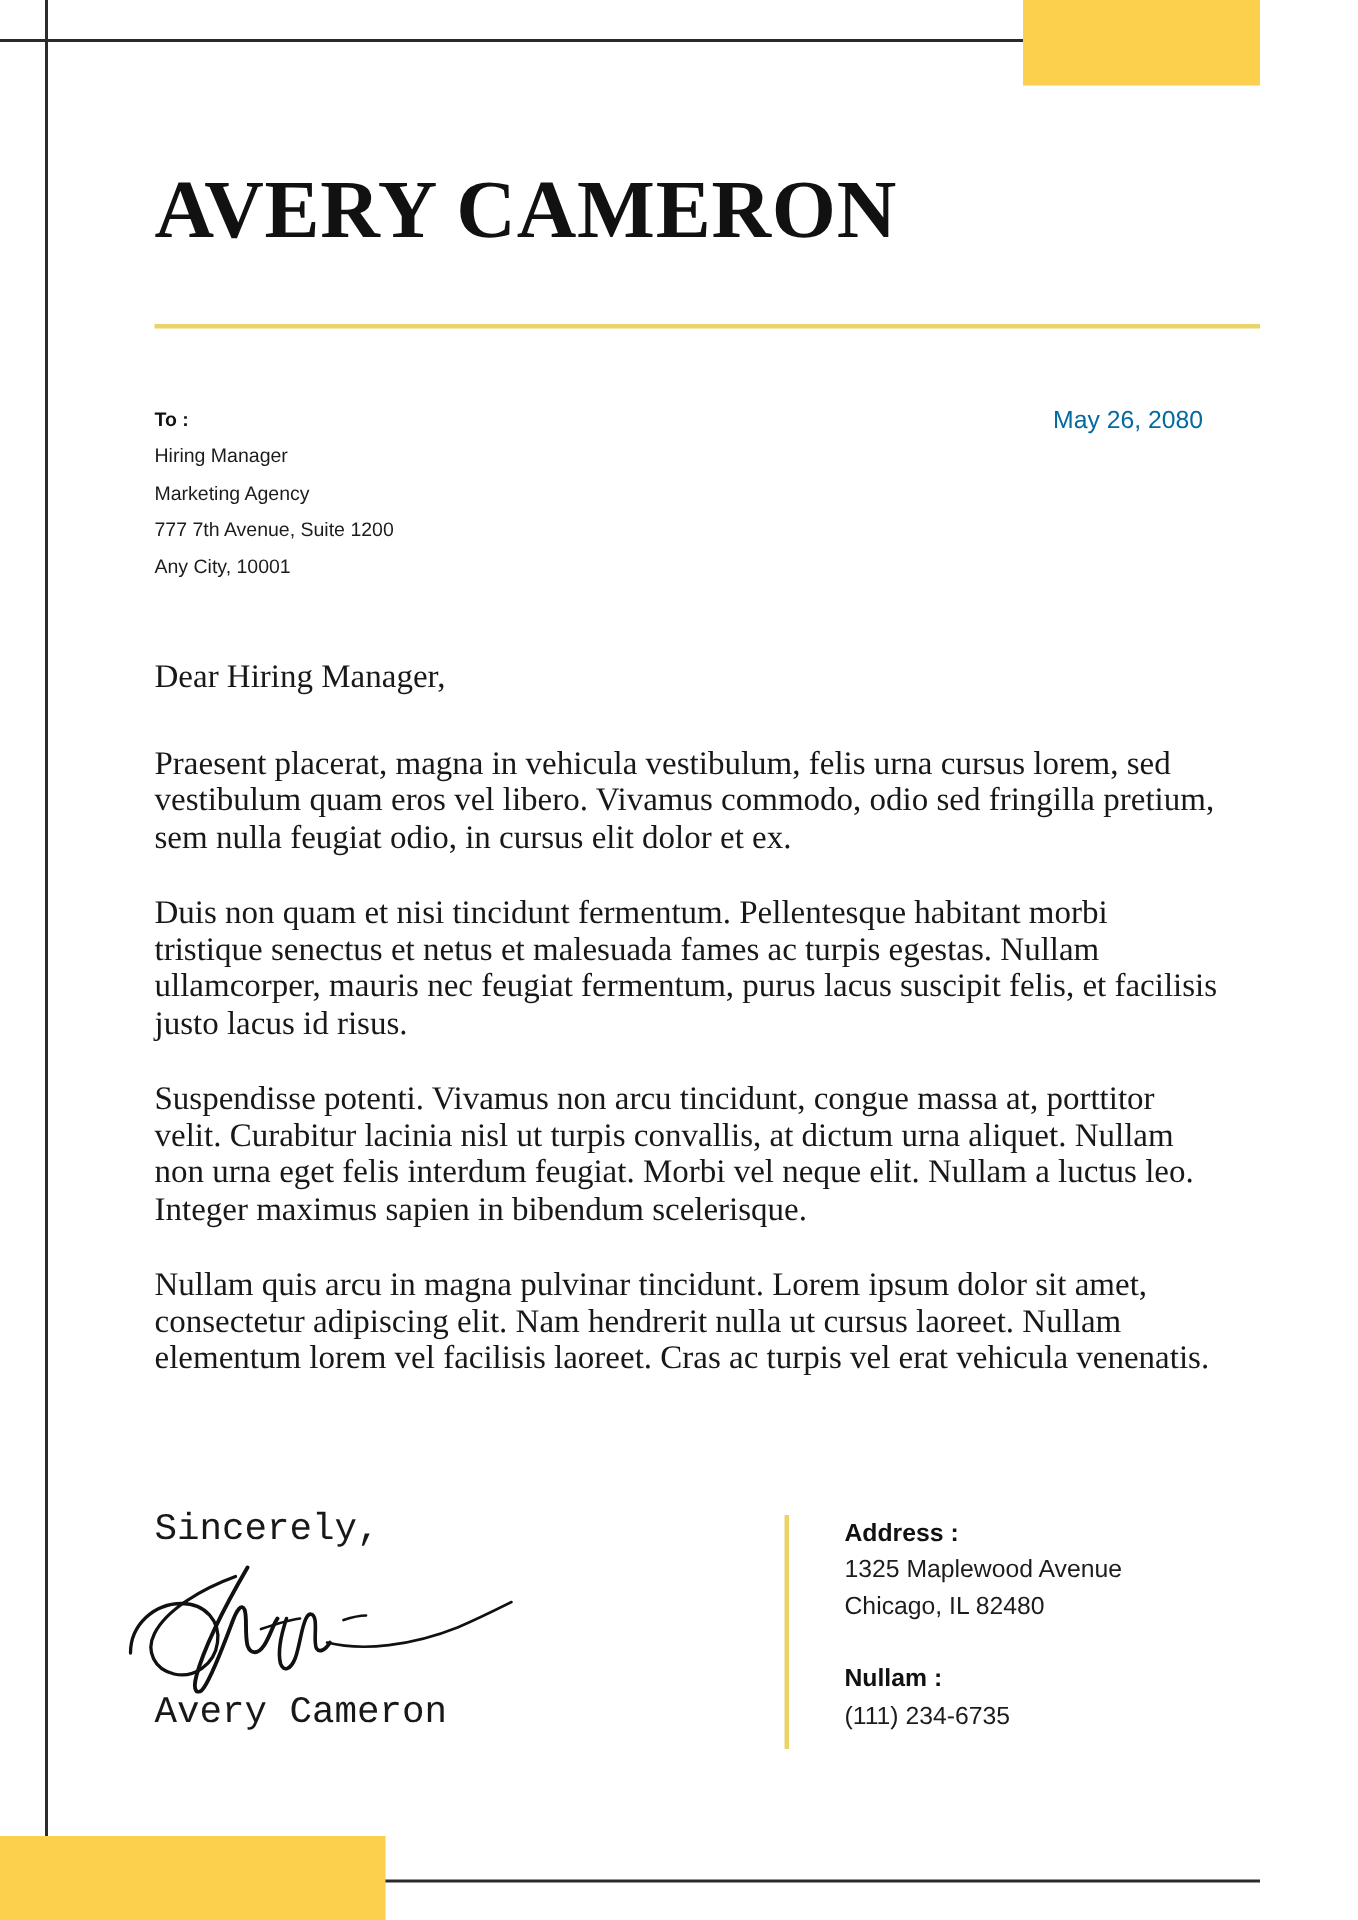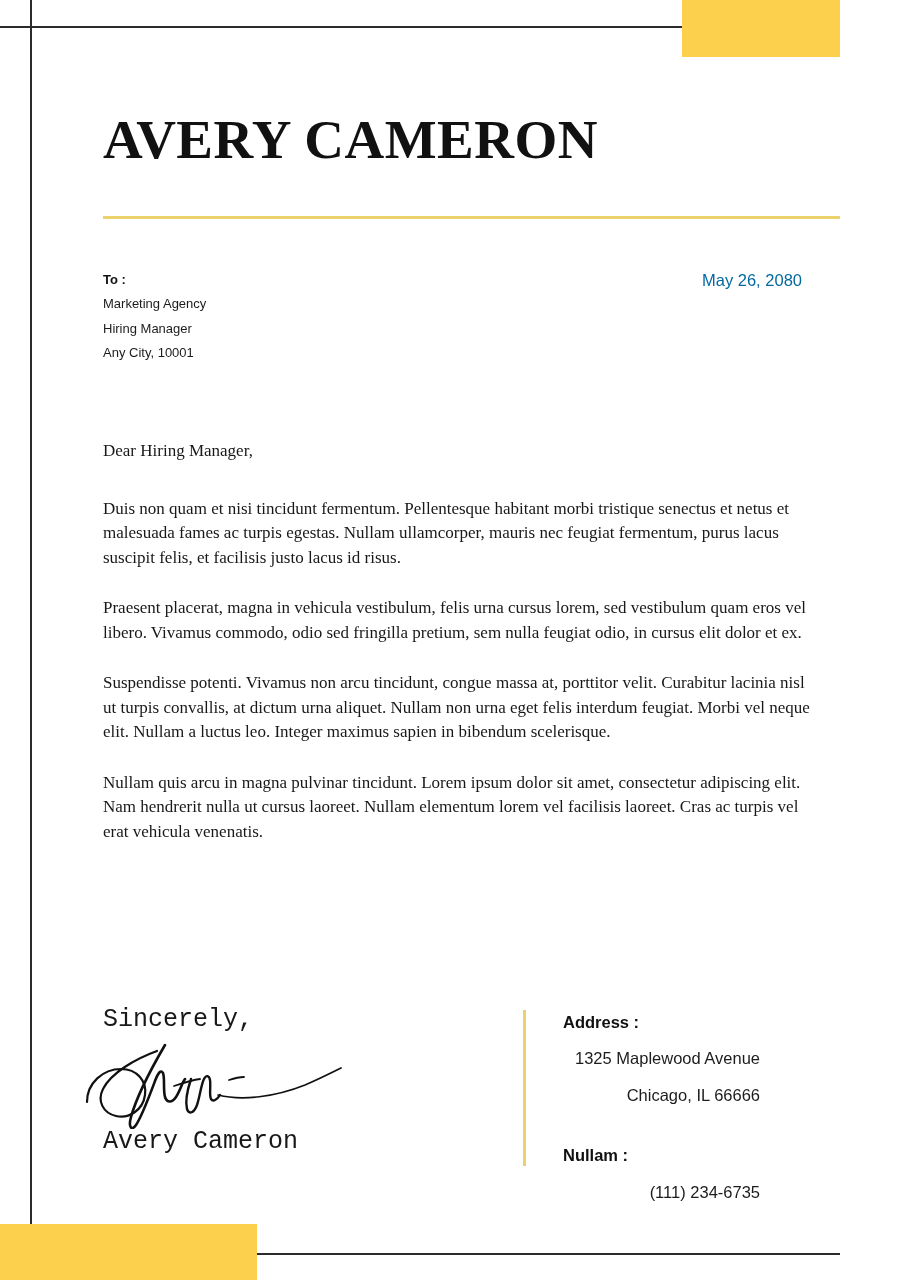--- a/index.html
+++ b/index.html
@@ -94,21 +94,21 @@
     color: #0369a1;
   }
 
   
   .letter-body {
     position: absolute;
     left: 103px;
     top: 439px;
     width: 712px;
     font-family: "Liberation Serif", "DejaVu Serif", serif;
-    font-size: 17px;
+    font-size: 22px;
     line-height: 24.5px;
     color: #18181a;
   }
   .letter-body .salutation {
     margin: 0 0 33px 0;
   }
   .letter-body p.para {
     margin: 0 0 26px 0;
   }
   .letter-body p.para:last-child {
@@ -154,52 +154,53 @@
     left: 523px;
     top: 1010px;
     width: 3px;
     height: 156px;
   }
   .contact-panel .field-label {
     font-weight: bold;
     color: #111111;
     margin: 0;
   }
-  .contact-panel .field-value { margin: 12px; text-align: right; }
+  .contact-panel .field-value { margin: 0; }
   .contact-panel .group-gap { height: 24px; }
 </style>
 </head>
 <body>
 
 <div id="page">
 
   <div class="frame-line frame-top" style="background: rgb(43, 43, 43);"></div>
   <div class="frame-line frame-bottom" style="background: rgb(43, 43, 43);"></div>
   <div class="frame-line frame-left" style="background: rgb(43, 43, 43);"></div>
   <div class="frame-line frame-right" style="background: rgb(43, 43, 43);"></div>
 
   <div class="accent-block accent-top-right" style="background: rgb(252, 207, 77);"></div>
   <div class="accent-block accent-bottom-left" style="background: rgb(252, 207, 77);"></div>
 
   <div class="letter-name">AVERY CAMERON</div>
   <div class="header-rule" style="background: rgb(235, 210, 106);"></div>
 
   <div class="recipient">
     <div class="to-label">To :</div>
+    <div>Hiring Manager</div>
     <div>Marketing Agency</div>
-    <div>Hiring Manager</div>
+    <div>777 7th Avenue, Suite 1200</div>
     <div>Any City, 10001</div>
   </div>
 
   <div class="letter-date">May 26, 2080</div>
 
   <div class="letter-body">
     <p class="salutation">Dear Hiring Manager,</p>
+    <p class="para">Praesent placerat, magna in vehicula vestibulum, felis urna cursus lorem, sed vestibulum quam eros vel libero. Vivamus commodo, odio sed fringilla pretium, sem nulla feugiat odio, in cursus elit dolor et ex.</p>
     <p class="para">Duis non quam et nisi tincidunt fermentum. Pellentesque habitant morbi tristique senectus et netus et malesuada fames ac turpis egestas. Nullam ullamcorper, mauris nec feugiat fermentum, purus lacus suscipit felis, et facilisis justo lacus id risus.</p>
-    <p class="para">Praesent placerat, magna in vehicula vestibulum, felis urna cursus lorem, sed vestibulum quam eros vel libero. Vivamus commodo, odio sed fringilla pretium, sem nulla feugiat odio, in cursus elit dolor et ex.</p>
     <p class="para">Suspendisse potenti. Vivamus non arcu tincidunt, congue massa at, porttitor velit. Curabitur lacinia nisl ut turpis convallis, at dictum urna aliquet. Nullam non urna eget felis interdum feugiat. Morbi vel neque elit. Nullam a luctus leo. Integer maximus sapien in bibendum scelerisque.</p>
     <p class="para">Nullam quis arcu in magna pulvinar tincidunt. Lorem ipsum dolor sit amet, consectetur adipiscing elit. Nam hendrerit nulla ut cursus laoreet. Nullam elementum lorem vel facilisis laoreet. Cras ac turpis vel erat vehicula venenatis.</p>
   </div>
 
   <div class="closing">
     <div class="sincerely">Sincerely,</div>
     <svg class="signature-mark" viewBox="0 0 300 90" aria-hidden="true">
       <g fill="none" stroke="#111111" stroke-linecap="round" stroke-linejoin="round">
         <path d="M8 63 C8 44, 24 30, 42 30 C58 30, 68 42, 66 56 C64 71, 50 80, 37 77 C24 74, 18 62, 24 50 C32 34, 56 20, 78 12" stroke-width="2.2"></path>
         <path d="M86 6 C72 30, 58 56, 52 78 C49 89, 53 92, 57 86 C63 77, 70 58, 76 42 C79 34, 82 30, 84 34 C86 39, 84 50, 86 58 C88 64, 93 64, 97 58 C101 52, 103 44, 106 40" stroke-width="2.6"></path>
@@ -209,19 +210,19 @@
         <path d="M150 41 C156 39, 161 38, 165 38" stroke-width="1.8"></path>
       </g>
     </svg>
     <div class="signer-name">Avery Cameron</div>
   </div>
 
   <div class="contact-divider" style="background: rgb(235, 210, 106);"></div>
   <div class="contact-panel">
     <p class="field-label">Address :</p>
     <p class="field-value">1325 Maplewood Avenue</p>
-    <p class="field-value">Chicago, IL 66666</p>
+    <p class="field-value">Chicago, IL 82480</p>
     <div class="group-gap"></div>
     <p class="field-label">Nullam :</p>
     <p class="field-value">(111) 234-6735</p>
   </div>
 
 </div>
 
 </body></html>

